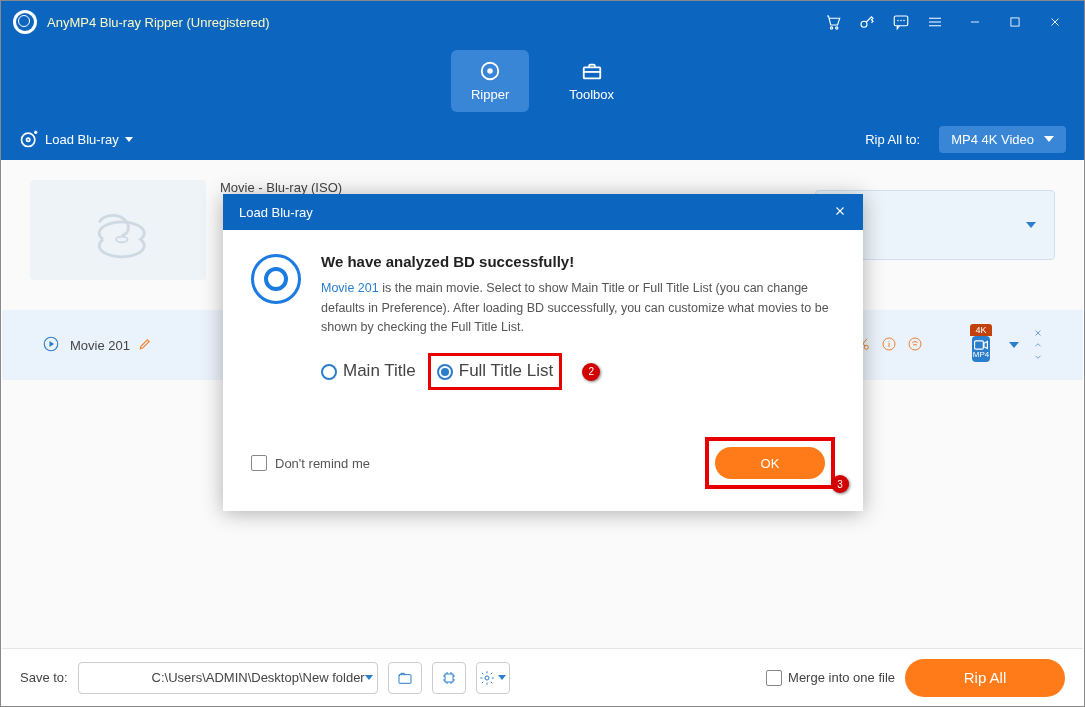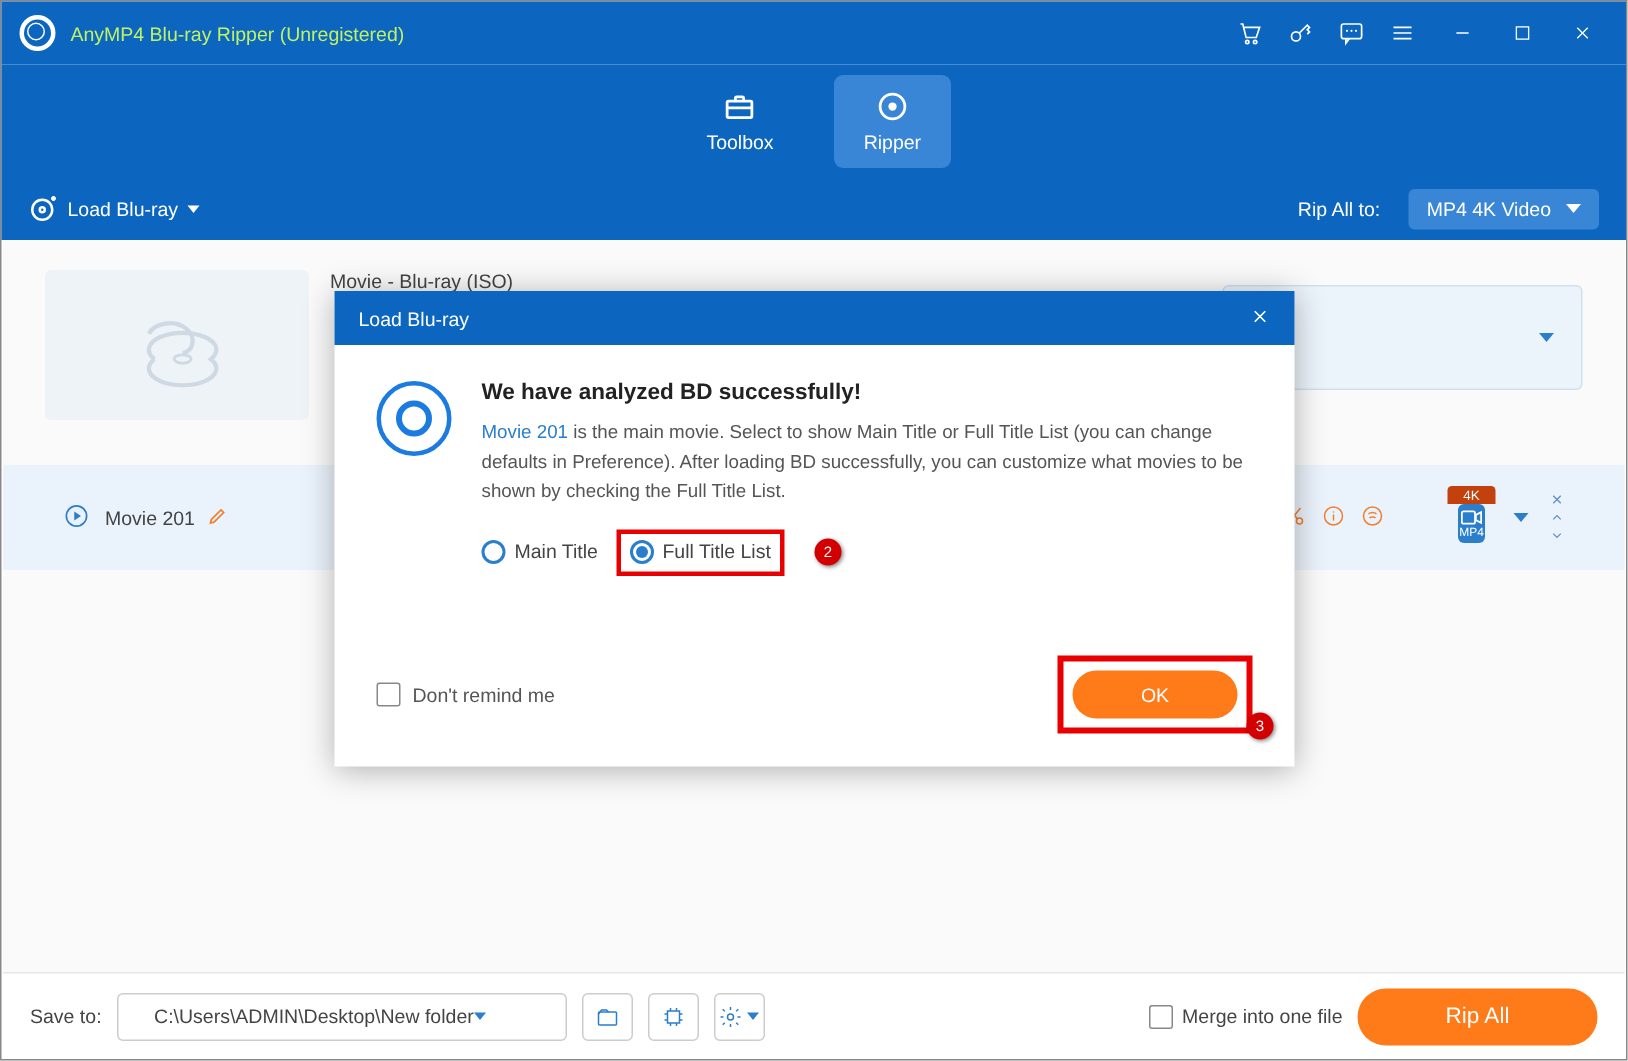--- a/index.html
+++ b/index.html
@@ -1,20 +1,20 @@
 <!DOCTYPE html>
 <html><head>
 <meta charset="utf-8">
 <style>
 * { margin: 0; padding: 0; box-sizing: border-box; font-family: -apple-system, BlinkMacSystemFont, "Segoe UI", Arial, sans-serif; }
 body { background: #f0f0f0; width: 1085px; height: 707px; position: relative; overflow: hidden; }
 
 .app-window { width: 1085px; height: 707px; background: #fff; position: relative; border: 1px solid #888; }
 
-.title-bar { height: 42px; background: #0c66c0; display: flex; align-items: center; padding: 0 12px; color: #bef264; }
+.title-bar { height: 42px; background: #0c66c0; display: flex; align-items: center; padding: 0 12px; color: #fef9c3; }
 .title-bar .logo { width: 24px; height: 24px; background: #fff; border-radius: 50%; margin-right: 10px; display: flex; align-items: center; justify-content: center; }
 .title-bar .logo .inner { width: 18px; height: 18px; background: #0c66c0; border-radius: 50%; position: relative; }
 .title-bar .logo .inner::after { content:""; position:absolute; width:10px; height:10px; border:1.5px solid #fff; border-radius:50%; top:2px; left:2px; }
 .title-bar .title-text { font-size: 13px; }
 .title-bar .spacer { flex: 1; }
 .title-bar .tb-icon { width: 30px; height: 30px; display: inline-flex; align-items: center; justify-content: center; cursor: pointer; margin: 0 2px; color: #fff; }
 .title-bar .tb-icon svg { width: 18px; height: 18px; stroke: #fff; fill: none; stroke-width: 1.5; }
 .title-bar .win-ctrl { margin-left: 8px; }
 .title-bar .win-ctrl svg { width: 14px; height: 14px; }
 
@@ -41,46 +41,46 @@
 
 .track-row { position: absolute; top: 150px; left: 0; right: 0; height: 70px; background: #eaf2fb; display: flex; align-items: center; padding: 0 40px; font-size: 13px; color: #444; }
 .track-row .play-icon { color: #2b7ecb; margin-right: 10px; }
 .track-row .play-icon svg { width: 18px; height: 18px; stroke: #2b7ecb; fill:none; stroke-width:1.5; }
 .track-row .edit-icon { color: #f08030; margin-left: 8px; }
 .track-row .edit-icon svg { width: 14px; height: 14px; stroke: #f08030; fill:none; stroke-width:2; }
 .track-row .spacer { flex:1; }
 .track-row .action-icons { display:flex; gap:10px; align-items:center; color:#f08030; }
 .track-row .action-icons span svg { width:16px; height:16px; stroke:#f08030; fill:none; stroke-width:1.5; }
 .track-row .fmt-badge { width:36px; height:42px; margin-left:40px; position:relative; }
-.track-row .fmt-badge .top { background:#c2410c; color:#fff; font-size:9px; border-radius:3px 3px 0 0; text-align:center; padding:1px 0; width:32px; margin:0 auto; }
+.track-row .fmt-badge .top { background:#c2410c; color:#fff; font-size:9px; border-radius:3px 3px 0 0; text-align:center; padding:1px 0; width:22px; margin:0 auto; }
 .track-row .fmt-badge .body { background:#2b7ecb; width:18px; height:26px; margin:0 auto; border-radius:4px; display:flex; flex-direction:column; align-items:center; justify-content:center; color:#fff; font-size:8px; }
 .track-row .arrows { margin-left:14px; display:flex; flex-direction:column; gap:2px; color:#5b8fc7; }
 .track-row .arrows svg { width:10px; height:10px; stroke:#5b8fc7; fill:none; stroke-width:2; }
 
 .footer { position: absolute; bottom: 0; left: 1px; right: 1px; height: 58px; background: #fff; border-top: 1px solid #e5e5e5; display: flex; align-items: center; padding: 0 18px; gap: 10px; font-size: 13px; color: #444; }
-.footer .path-input { width: 300px; height: 32px; border: 1px solid #ccc; border-radius: 4px; padding: 0 24px; display:flex; align-items:center; justify-content:flex-start; }
+.footer .path-input { width: 300px; height: 32px; border: 1px solid #ccc; border-radius: 4px; padding: 0 4px; display:flex; align-items:center; justify-content:flex-end; }
 .footer .path-input span.arrow { color:#2b7ecb; }
 .footer .sm-btn { width: 34px; height: 32px; border: 1px solid #ccc; border-radius: 4px; display:flex; align-items:center; justify-content:center; cursor:pointer; }
 .footer .sm-btn svg { width:16px; height:16px; stroke:#2b7ecb; fill:none; stroke-width:1.5; }
 .footer .spacer { flex:1; }
 .footer .merge { display:flex; align-items:center; gap:6px; }
 .footer .merge .chk { width:16px; height:16px; border:1.5px solid #888; border-radius:2px; }
 .footer .rip-btn { background:#ff7a18; color:#fff; width:160px; height:38px; border-radius:19px; display:flex; align-items:center; justify-content:center; font-size:15px; cursor:pointer; }
 .dialog { position:absolute; top:193px; left:222px; width:640px; height:317px; background:#fff; box-shadow: 0 2px 20px rgba(0,0,0,0.3); }
 .dialog-title { height:36px; background:#0c66c0; color:#fff; display:flex; align-items:center; padding:0 16px; font-size:13px; }
 .dialog-title .spacer { flex:1; }
 .dialog-title .close svg { width:14px; height:14px; stroke:#fff; stroke-width:2; fill:none; }
 .dialog-body { padding: 20px 28px; display:flex; gap:20px; }
 .dialog-icon { width:50px; height:50px; border:3px solid #1b7be0; border-radius:50%; display:flex; align-items:center; justify-content:center; flex-shrink:0; margin-top:4px; }
 .dialog-icon .inner { width:24px; height:24px; border:4px solid #1b7be0; border-radius:50%; }
 .dialog-text { flex:1; color:#555; font-size:12.5px; line-height:1.55; }
 .dialog-text h3 { font-size:15px; color:#222; font-weight:600; margin-bottom:6px; }
 .dialog-text .movie-link { color:#2b7ecb; cursor:pointer; }
 .dialog-radios { margin-top:16px; display:flex; align-items:center; gap:12px; }
-.radio { display:flex; align-items:center; gap:6px; font-size:13px; color:#444; }
+.radio { display:flex; align-items:center; gap:6px; font-size:17px; color:#444; }
 .radio .circ { width:16px; height:16px; border:2px solid #2b7ecb; border-radius:50%; display:flex; align-items:center; justify-content:center; }
 .radio.selected .circ .dot { width:8px; height:8px; background:#2b7ecb; border-radius:50%; }
 .radio-highlight { border:3px solid #e80000; padding:2px 6px; position:relative; }
 .callout { display:inline-flex; width:18px; height:18px; background:#d20000; border-radius:50%; color:#fff; font-size:10px; align-items:center; justify-content:center; margin-left:8px; box-shadow: 1px 1px 3px rgba(0,0,0,0.5); }
 .dialog-footer { position:absolute; bottom:22px; left:28px; right:28px; display:flex; align-items:center; }
 .dialog-footer .remind { display:flex; align-items:center; gap:8px; font-size:13px; color:#555; }
 .dialog-footer .remind .chk { width:16px; height:16px; border:1.5px solid #888; border-radius:2px; }
 .dialog-footer .spacer { flex:1; }
 .ok-highlight { border:4px solid #e80000; padding:6px; position:relative; display:inline-block; }
 .ok-btn { background:#ff7a18; color:#fff; width:110px; height:32px; border-radius:16px; display:flex; align-items:center; justify-content:center; font-size:13px; cursor:pointer; }
@@ -136,34 +136,34 @@
         </svg>
       </div>
     <div class="tb-icon win-ctrl">
         <svg viewBox="0 0 24 24">
           <path d="M6 6l12 12M18 6l-12 12"></path>
         </svg>
       </div>
   </div>
 
   <div class="tab-bar">
+    <div class="tab-btn active">
+      <svg viewBox="0 0 24 24">
+          <circle cx="12" cy="12" r="9"></circle>
+          <circle cx="12" cy="12" r="3" fill="#fff" stroke="none"></circle>
+        </svg>
+      <span>Ripper</span>
+    </div>
     <div class="tab-btn">
       <svg viewBox="0 0 24 24">
           <rect x="3" y="8" width="18" height="12" rx="1"></rect>
           <path d="M3 13h18"></path>
           <path d="M9 8V6a1 1 0 011-1h4a1 1 0 011 1v2"></path>
         </svg>
       <span>Toolbox</span>
-    </div>
-    <div class="tab-btn active">
-      <svg viewBox="0 0 24 24">
-          <circle cx="12" cy="12" r="9"></circle>
-          <circle cx="12" cy="12" r="3" fill="#fff" stroke="none"></circle>
-        </svg>
-      <span>Ripper</span>
     </div>
   </div>
 
   <div class="toolbar">
     <div class="load-btn">
       <svg viewBox="0 0 24 24">
           <circle cx="11" cy="13" r="8"></circle>
           <circle cx="11" cy="13" r="2"></circle>
           <path d="M18 4h4M20 2v4"></path>
         </svg>

